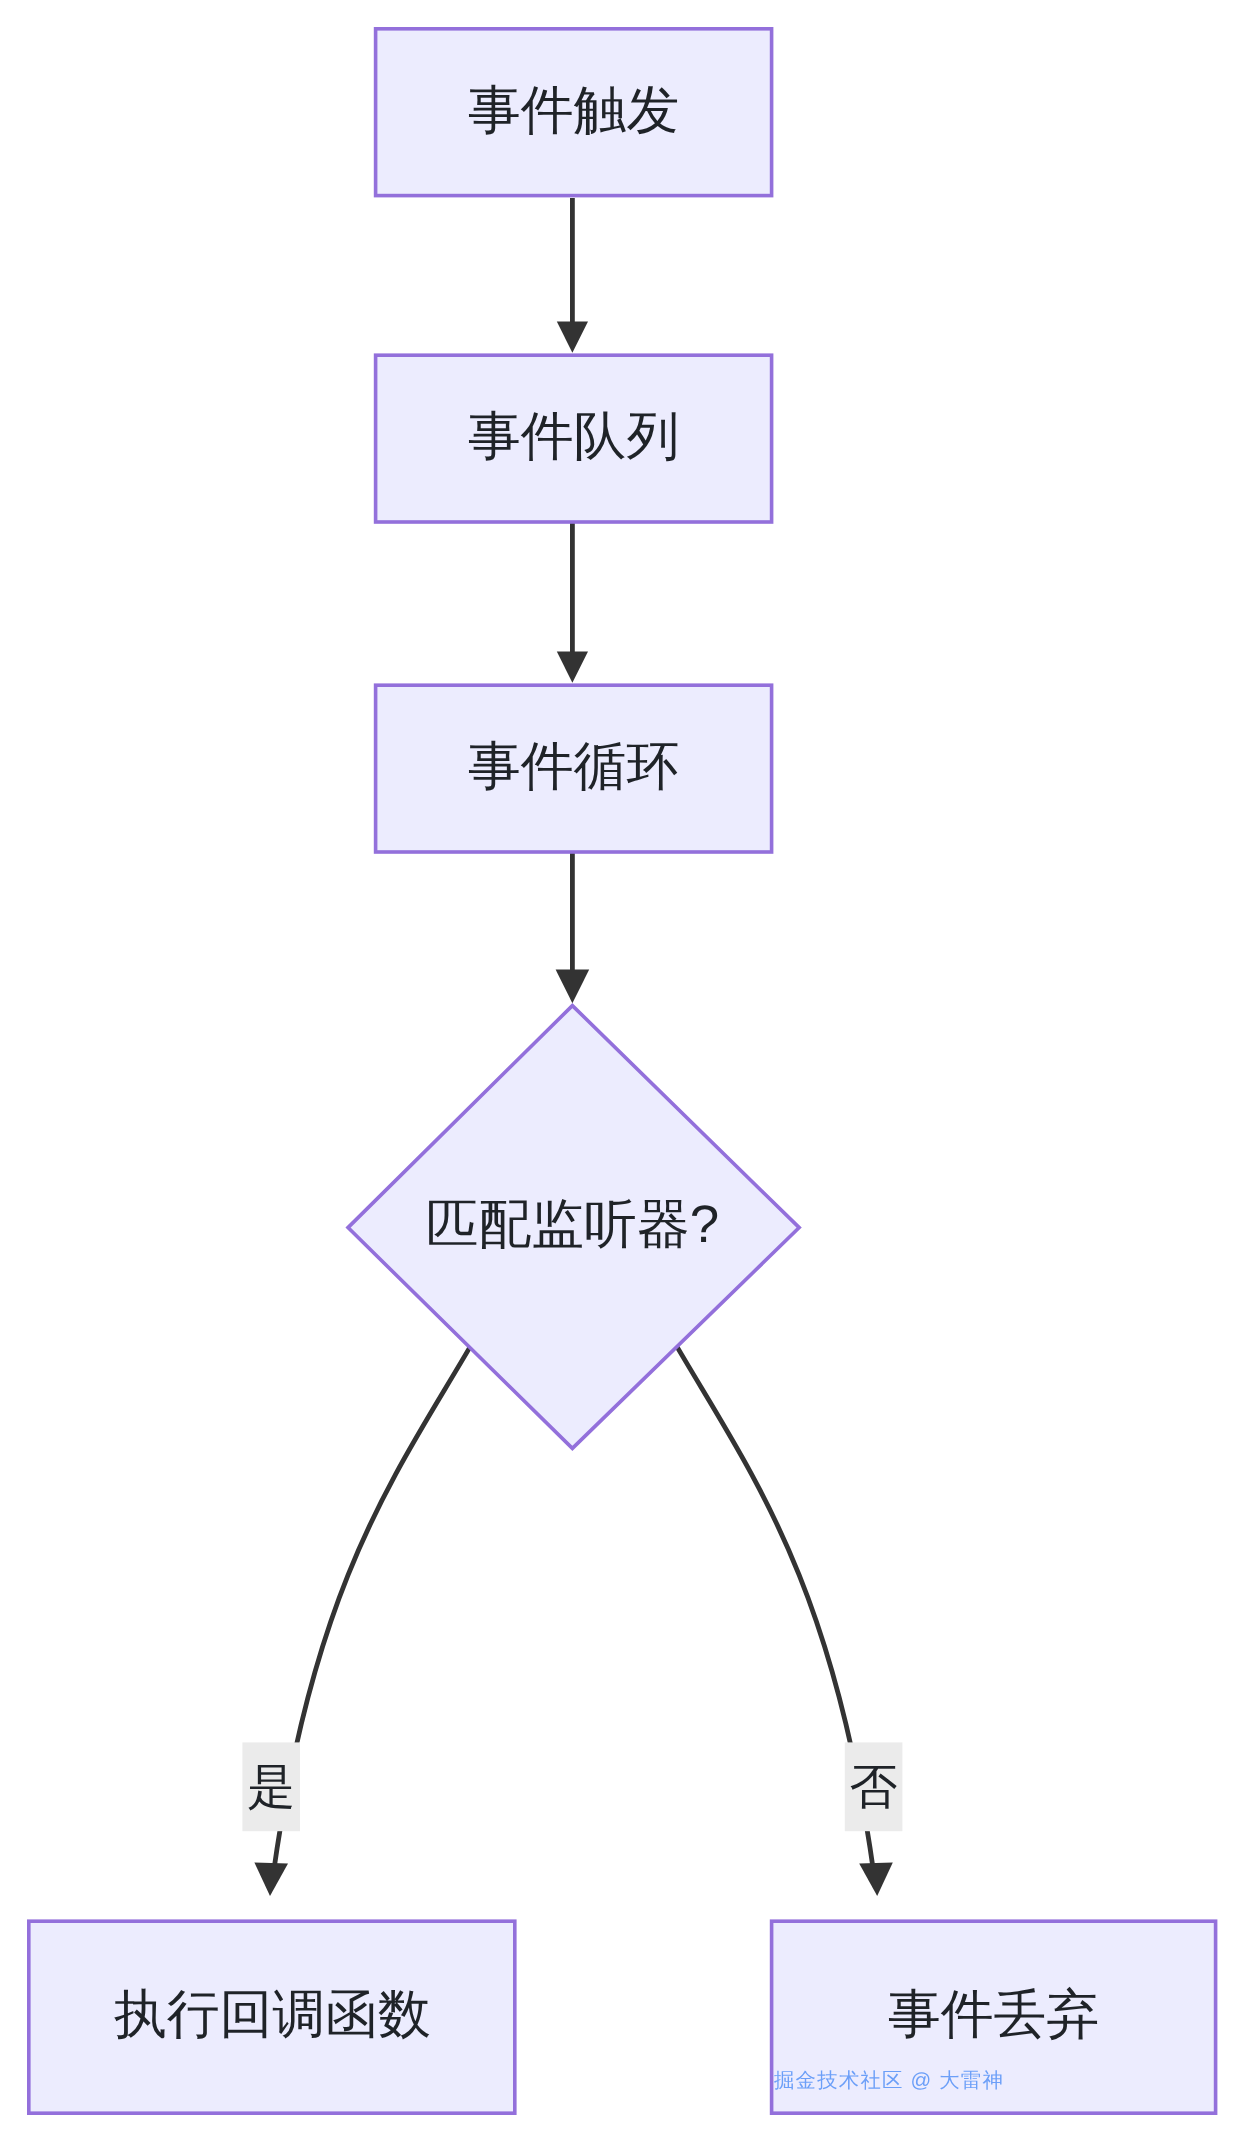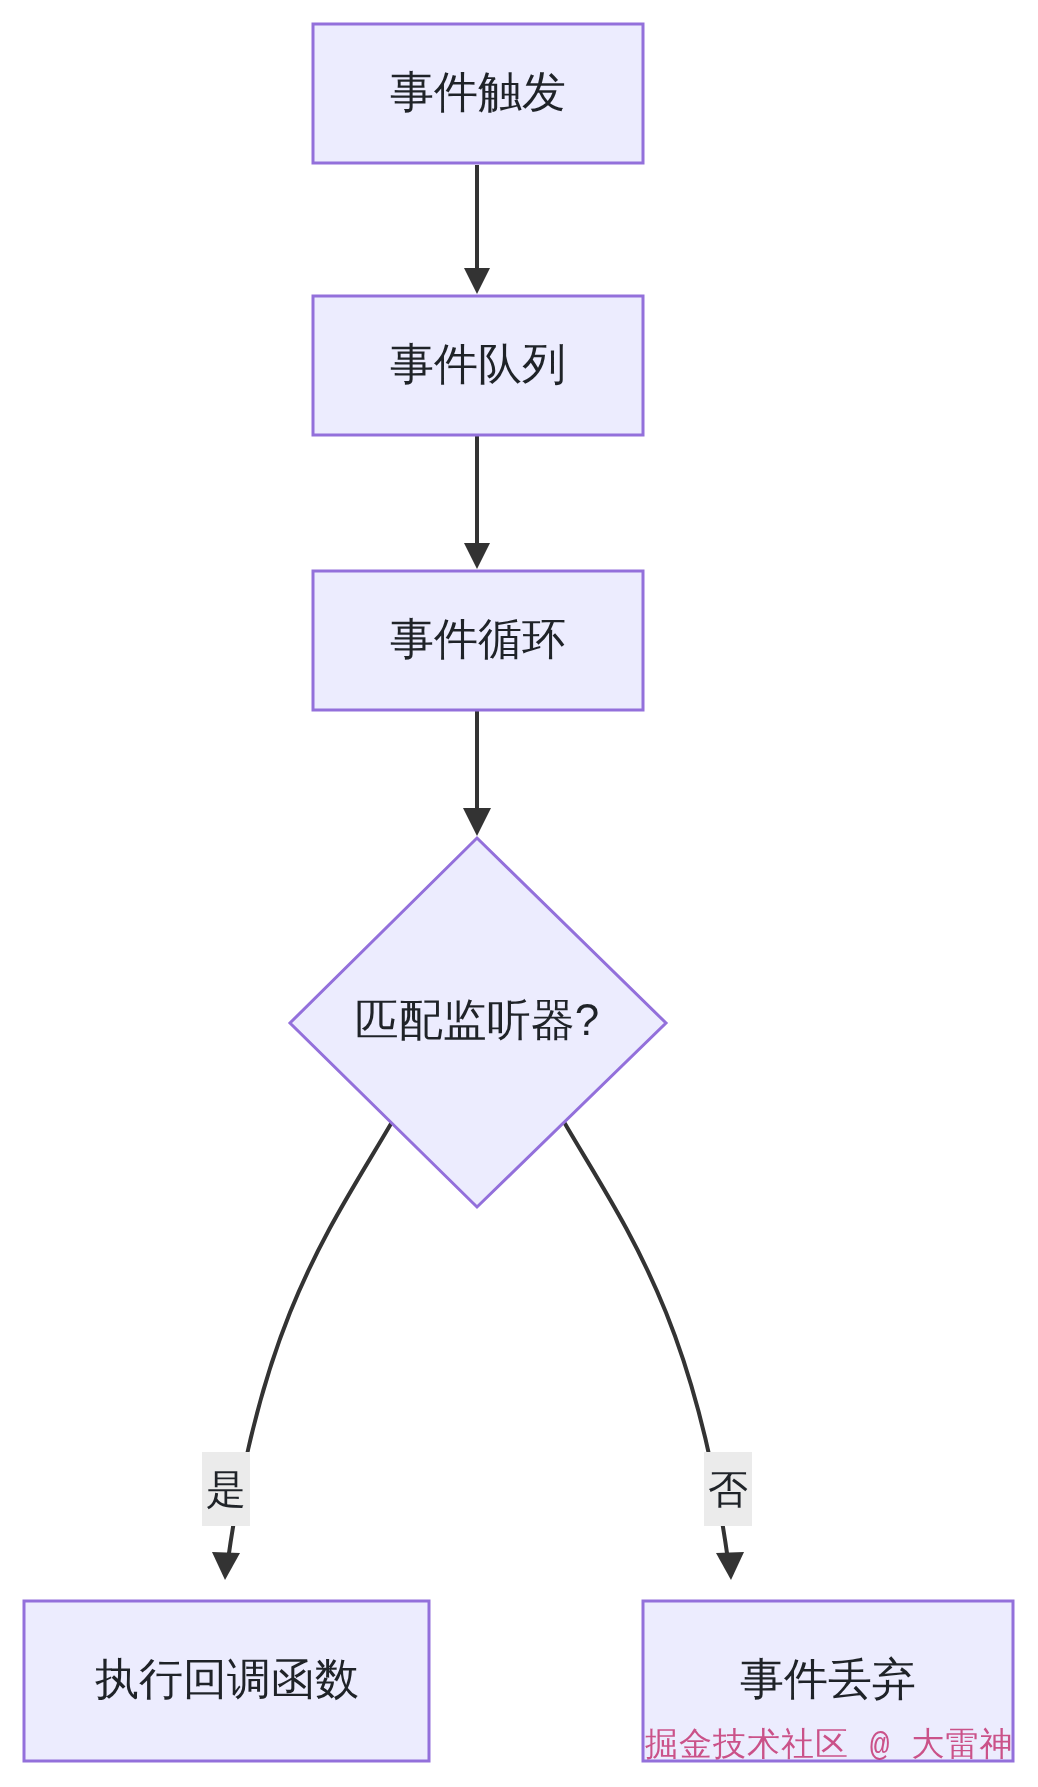--- a/index.html
+++ b/index.html
@@ -51,23 +51,23 @@
   }
   .edge-label-text {
     font-family: "Liberation Sans", "DejaVu Sans", sans-serif;
     font-size: 40px;
     fill: #1f2328;
     text-anchor: middle;
     dominant-baseline: middle;
   }
   .watermark {
     position: absolute;
-    font-family: Liberation Mono, monospace;
-    font-size: 33px;
-    color: #be185d;
+    font-family: Liberation Sans, sans-serif;
+    font-size: 17px;
+    color: #3b82f6;
     opacity: 0.72;
     white-space: nowrap;
     letter-spacing: 1px;
     pointer-events: none;
   }
 </style>
 </head>
 <body>
 
 <div id="canvas">

